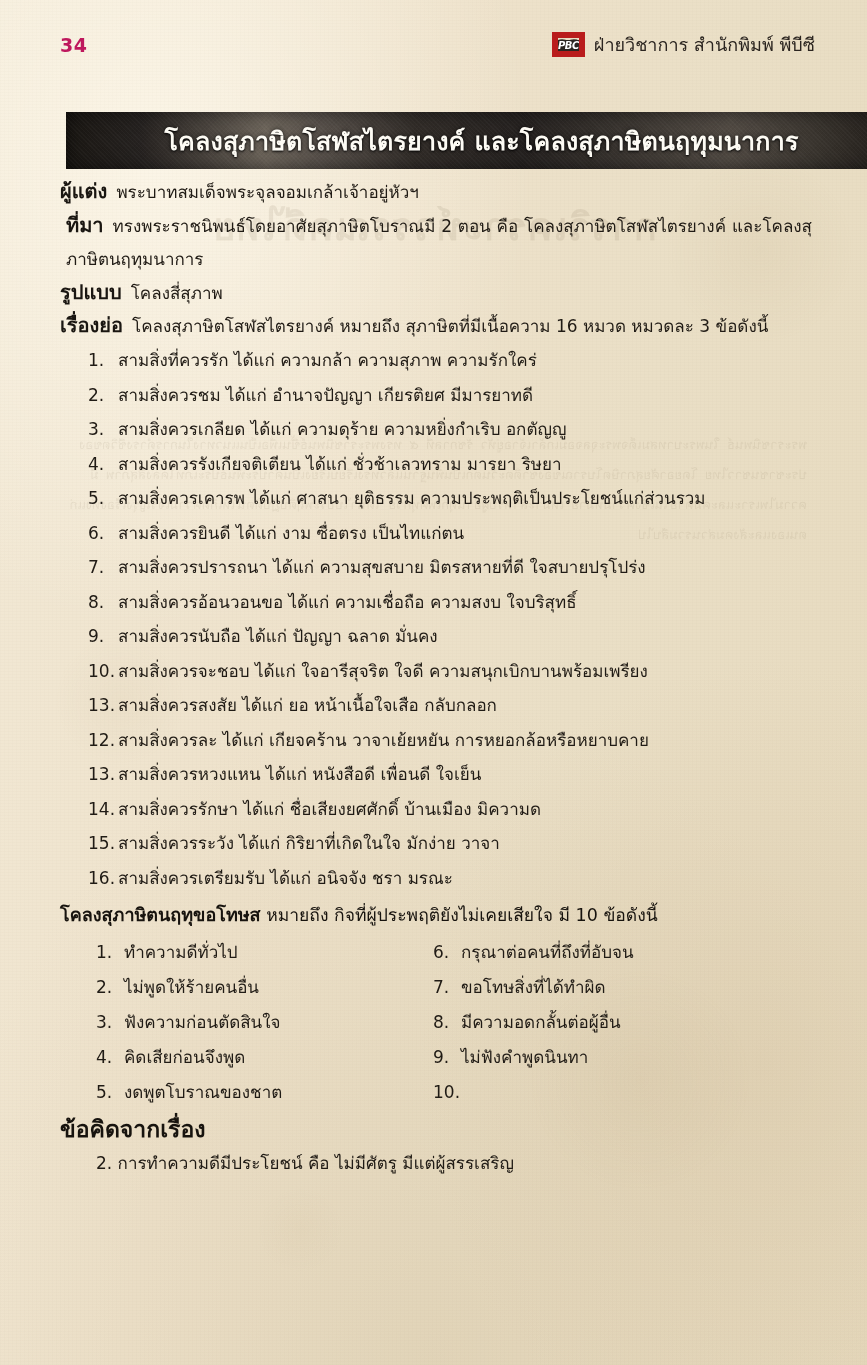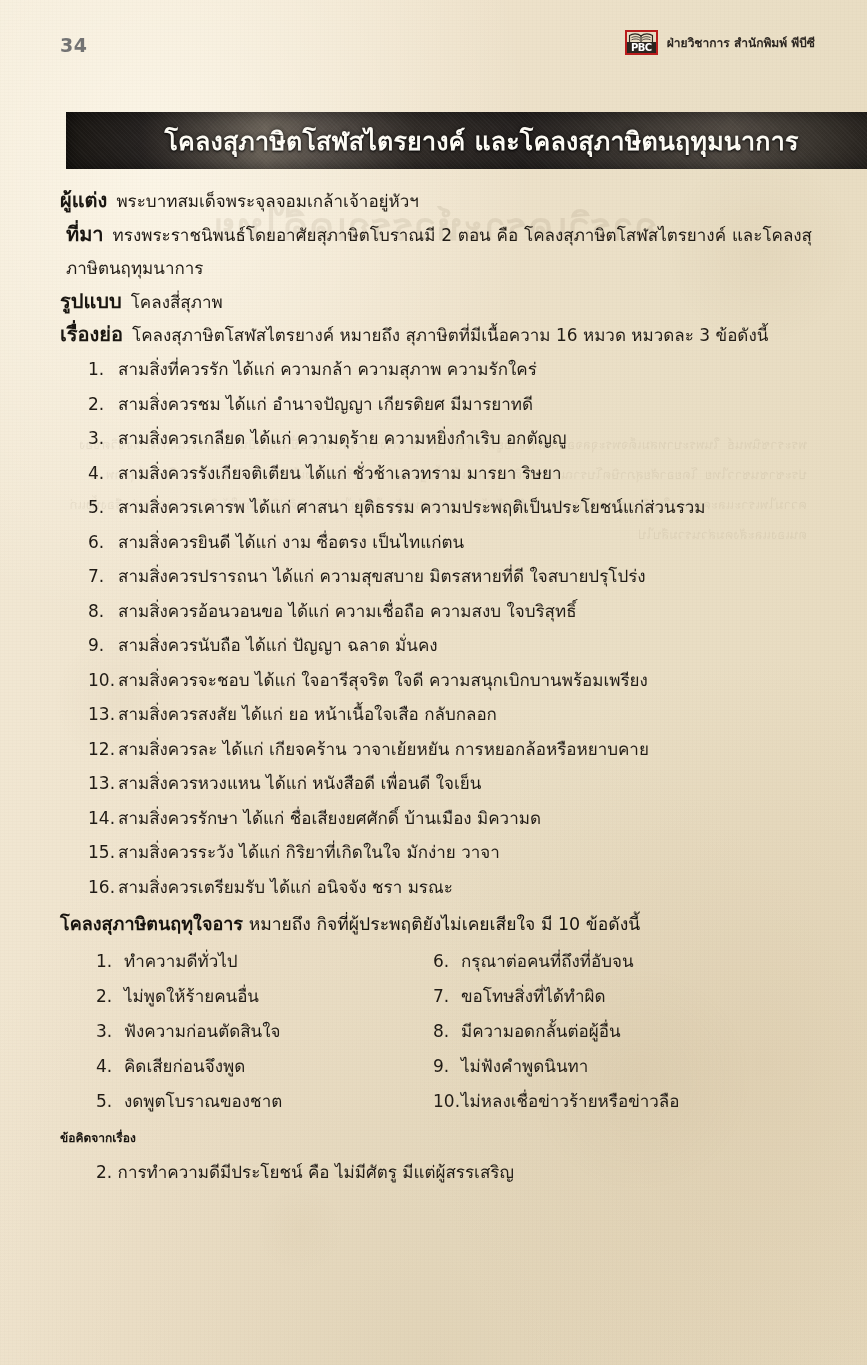--- a/index.html
+++ b/index.html
@@ -90,43 +90,44 @@
     left: 0;
     right: 0;
     height: 34px;
   }
   .folio {
     position: absolute;
     left: 60px;
     top: 0;
     font-size: 19px;
     font-weight: bold;
-    color: #737373;
+    color: #be185d;
     letter-spacing: 0.5px;
   }
   .pub {
     position: absolute;
     right: 52px;
     top: -4px;
     display: flex;
     align-items: center;
     gap: 9px;
   }
   .pub-logo {
     width: 33px;
     height: 25px;
-    border: 2px solid #b91c1c;
+    border: 6px solid #b91c1c;
     background: #e9ddc4;
     display: flex;
     flex-direction: column;
     justify-content: flex-end;
     align-items: center;
     position: relative;
     overflow: hidden;
     box-sizing: border-box;
+    font-style: italic;
   }
   .pub-logo .book {
     position: absolute;
     top: 1px;
     left: 50%;
     transform: translateX(-50%);
   }
   .pub-logo .mark {
     position: relative;
     z-index: 2;
@@ -134,22 +135,22 @@
     font-weight: bold;
     letter-spacing: -0.5px;
     color: #ffffff;
     background: #2b2520;
     width: 100%;
     text-align: center;
     line-height: 11px;
     font-family: "DejaVu Sans", sans-serif;
   }
   .pub-text {
-    font-size: 12px;
-    font-weight: bold;
+    font-size: 18px;
+    font-weight: normal;
     color: #2b2520;
     white-space: nowrap;
   }
 
   
   .title-banner {
     position: absolute;
     left: 66px;
     top: 112px;
     width: 831px;
@@ -190,21 +191,21 @@
     font-weight: bold;
     letter-spacing: 0.2px;
     text-shadow: 0 1px 2px rgba(0,0,0,0.9), 0 0 5px rgba(0,0,0,0.6);
     white-space: nowrap;
   }
 
   
   .body {
     position: absolute;
     left: 60px;
-    top: 185px;
+    top: 176px;
     width: 752px;
   }
   .field {
     position: relative;
     margin-bottom: 1px;
   }
   .field-row {
     display: block;
     line-height: 31px;
   }
@@ -283,26 +284,25 @@
     color: #201b15;
   }
   .two-col .col.left li { padding-left: 36px; }
   .two-col .col.right li { padding-left: 18px; }
   .two-col li .num {
     min-width: 28px;
     flex: 0 0 auto;
   }
 
   .section-head {
-    font-size: 12px;
+    font-size: 23px;
     font-weight: bold;
     color: #17130e;
     margin-top: 4px;
     line-height: 30px;
-    font-family: Liberation Serif, serif;
   }
   .concl {
     margin: 0;
     padding: 0;
     list-style: none;
     margin-top: 2px;
   }
   .concl li {
     font-size: 17px;
     line-height: 35px;
@@ -430,21 +430,21 @@
           <span class="num">15.</span>
           <span class="txt">สามสิ่งควรระวัง ได้แก่ กิริยาที่เกิดในใจ มักง่าย วาจา</span>
         </li>
         <li>
           <span class="num">16.</span>
           <span class="txt">สามสิ่งควรเตรียมรับ ได้แก่ อนิจจัง ชรา มรณะ</span>
         </li>
       </ul>
 
     <div class="subhead-line">
-      <span class="bold">โคลงสุภาษิตนฤทุใจอาร</span>
+      <span class="bold">โคลงสุภาษิตนฤทุขอโทษส</span>
       <span>หมายถึง กิจที่ผู้ประพฤติยังไม่เคยเสียใจ มี 10 ข้อดังนี้</span>
     </div>
 
     <div class="two-col">
       <div class="col left">
         <ul id="ten-left">
             <li>
               <span class="num">1.</span>
               <span class="txt">ทำความดีทั่วไป</span>
             </li>
@@ -479,21 +479,20 @@
             <li>
               <span class="num">8.</span>
               <span class="txt">มีความอดกลั้นต่อผู้อื่น</span>
             </li>
             <li>
               <span class="num">9.</span>
               <span class="txt">ไม่ฟังคำพูดนินทา</span>
             </li>
             <li>
               <span class="num">10.</span>
-              <span class="txt">ไม่หลงเชื่อข่าวร้ายหรือข่าวลือ</span>
             </li>
           </ul>
       </div>
     </div>
 
     <div class="section-head">ข้อคิดจากเรื่อง</div>
     <ul class="concl" id="concl-list">
         <li>2. การทำความดีมีประโยชน์ คือ ไม่มีศัตรู มีแต่ผู้สรรเสริญ</li>
       </ul>
 

